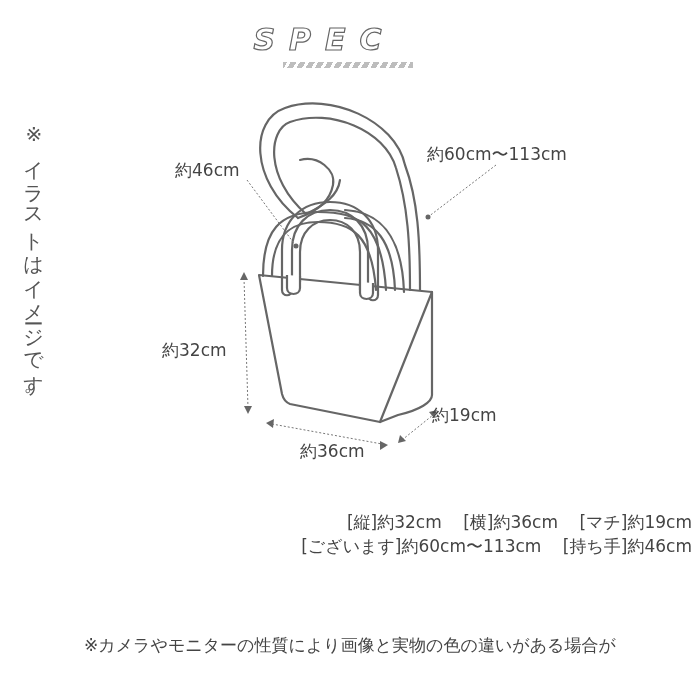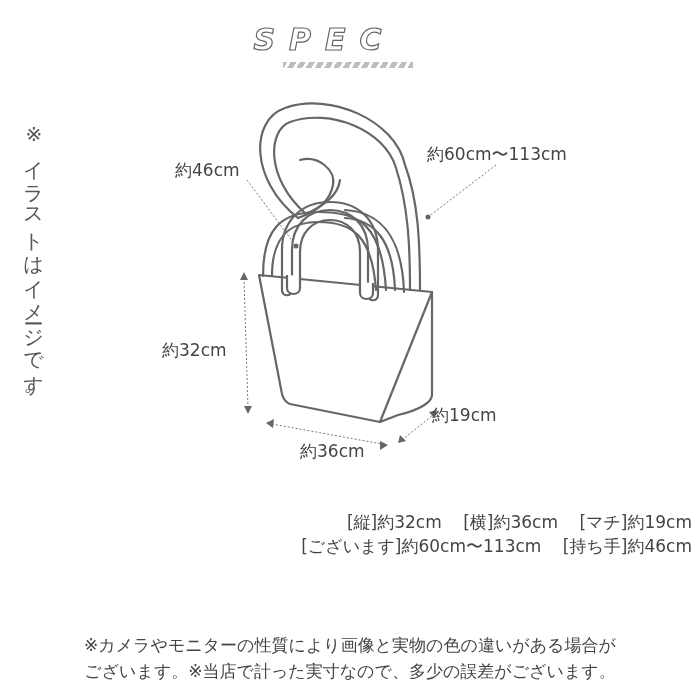--- a/index.html
+++ b/index.html
@@ -108,14 +108,13 @@
     <span>[マチ]約19cm</span>
   </div>
   <div class="spec-line">
     <span>[ございます]約60cm〜113cm</span>
     <span>[持ち手]約46cm</span>
   </div>
 </div>
 
 <div class="disclaimer">
   <div>※カメラやモニターの性質により画像と実物の色の違いがある場合が</div>
-  <div>ございます。※当店で計った実寸なので、多少の誤差がございます。</div>
 </div>
 
 </body></html>

